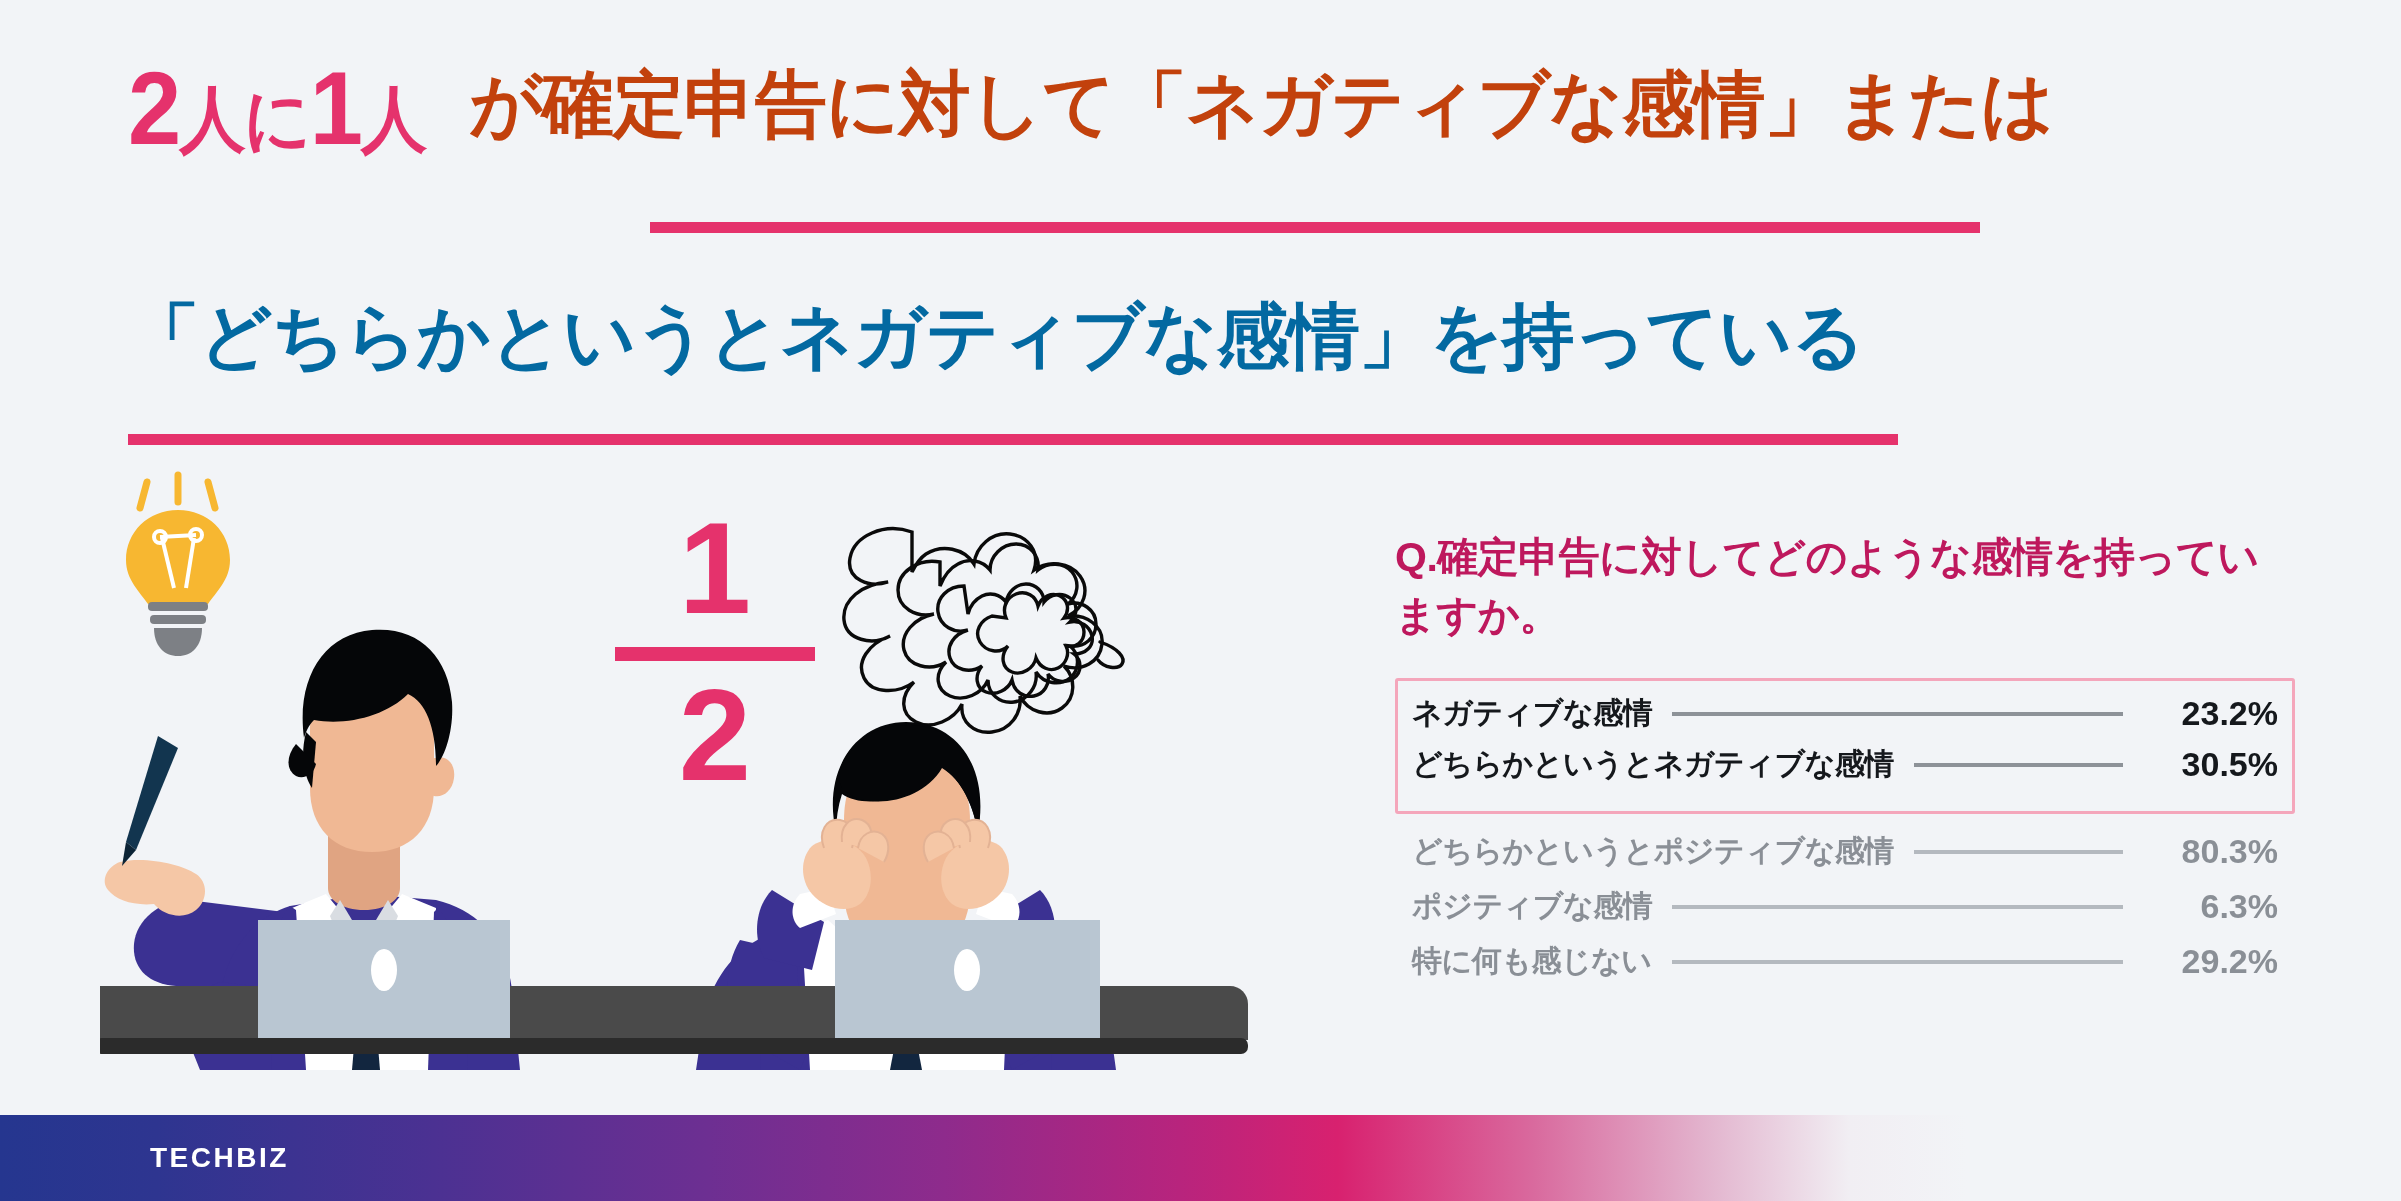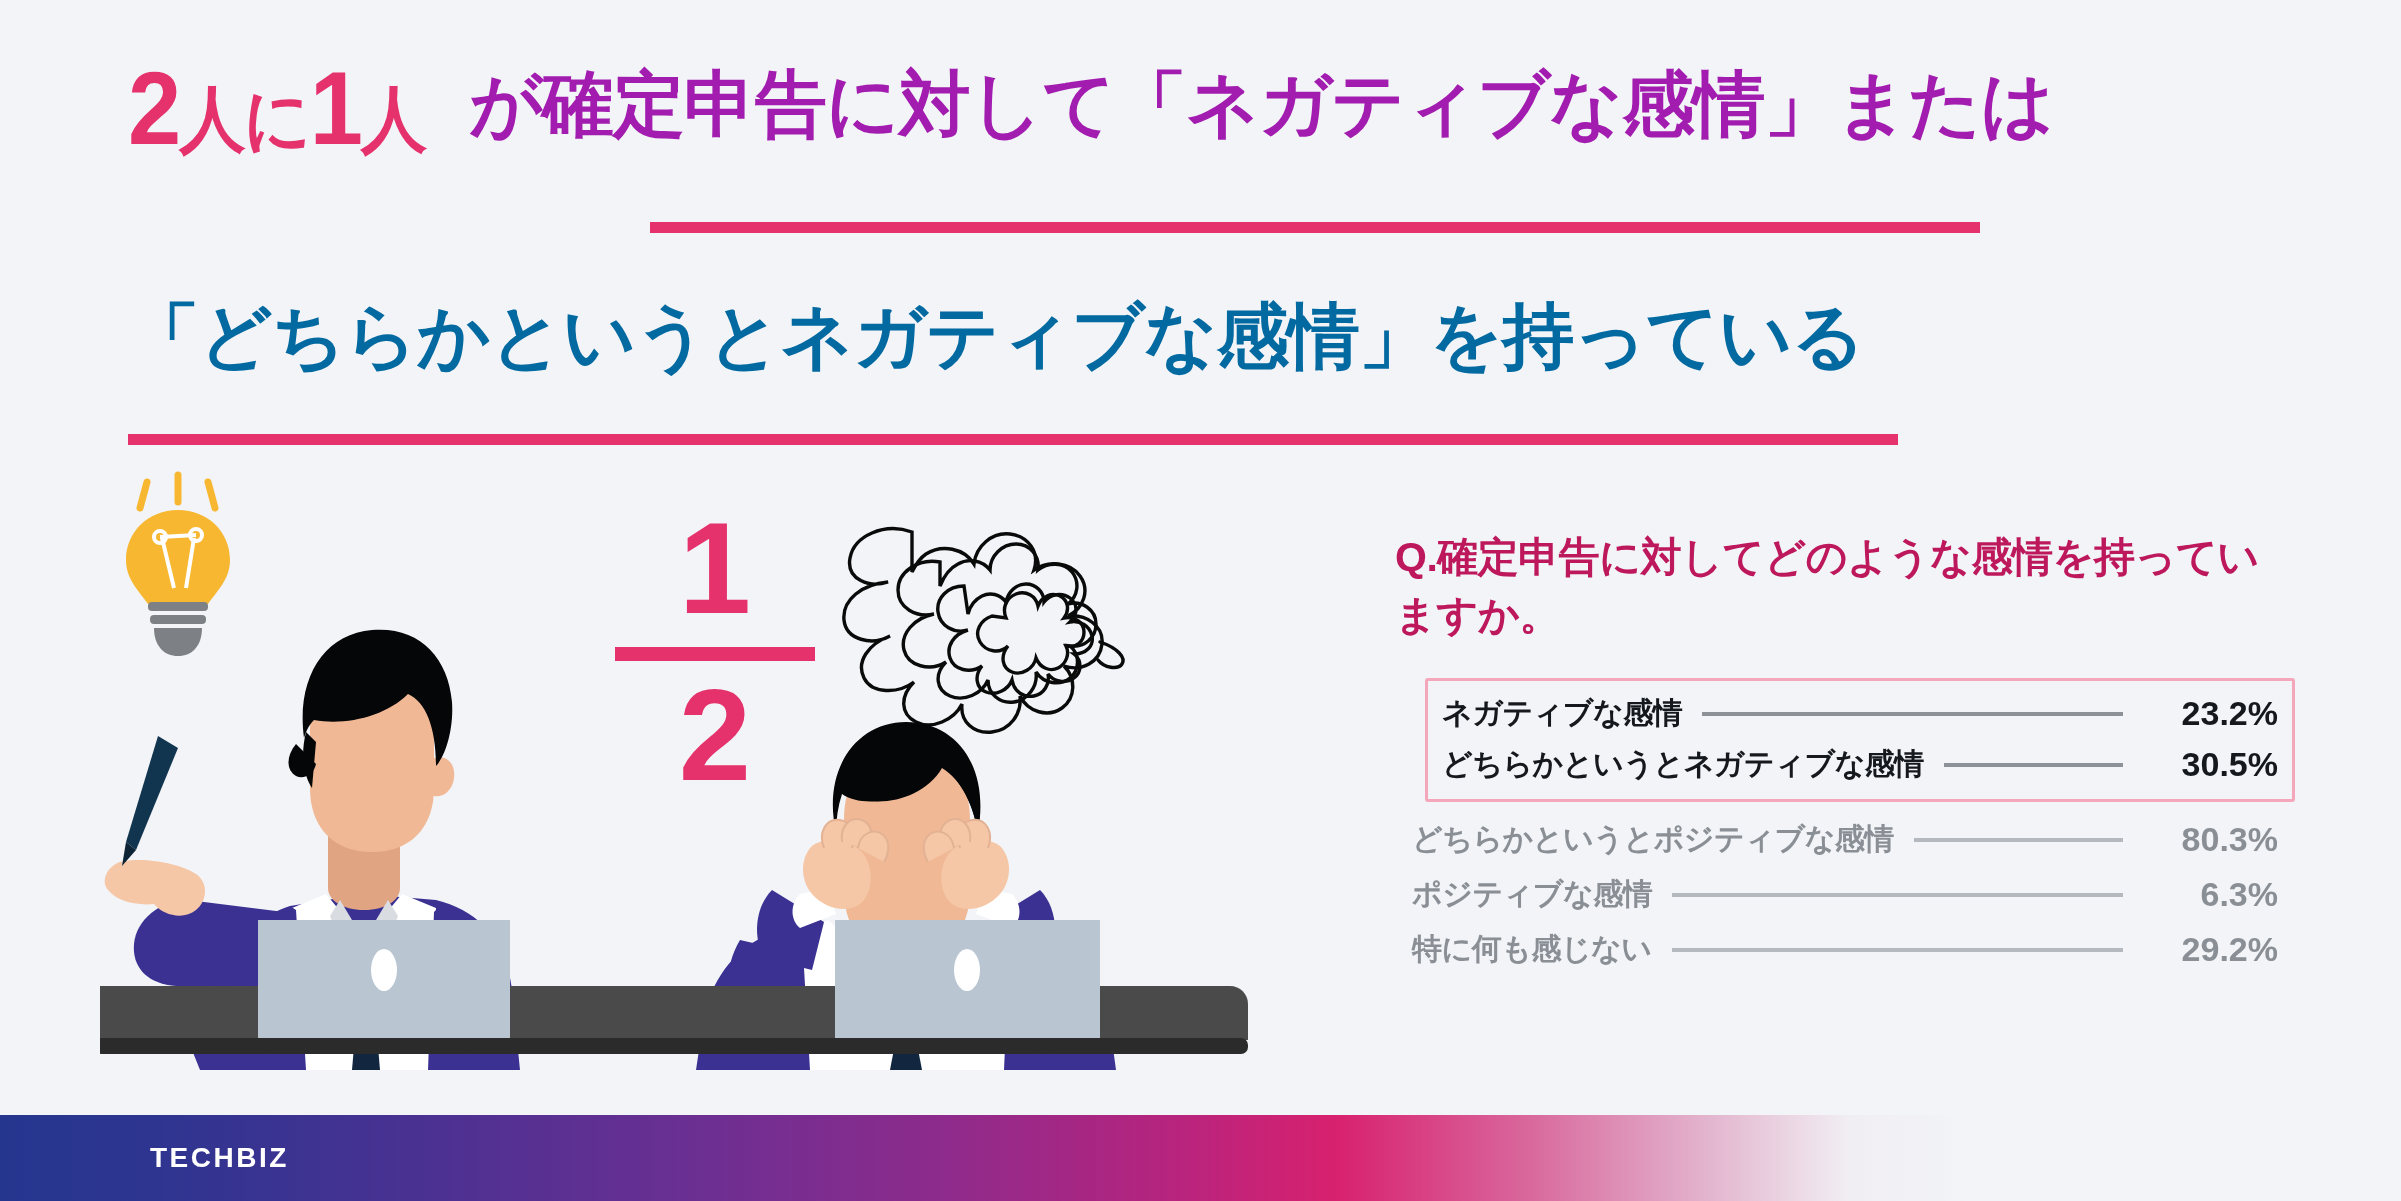--- a/index.html
+++ b/index.html
@@ -23,21 +23,21 @@
     color:#e5326c;
     font-size:104px;
     font-weight:900;
     letter-spacing:-2px;
     line-height:1;
     transform:scaleX(0.92);
     transform-origin:left bottom;
   }
   .hl-pink .sm { font-size:72px; }
   .hl-black {
-    color:#a21caf;
+    color:#c2410c;
     font-size:72px;
     font-weight:900;
     line-height:1;
     letter-spacing:-1px;
     margin-left:18px;
     position:relative;
     top:-4px;
   }
   .rule1 {
     position:absolute; left:650px; top:222px;
@@ -81,23 +81,22 @@
     font-weight:700;
     line-height:1.42;
     letter-spacing:-0.5px;
   }
 
   .results { margin-top:34px; }
 
   .hi-box {
     border:3px solid #f4a6bb;
     border-radius:3px;
-    padding:7px 14px 9px 14px;
+    padding:7px 14px 21px 14px;
     background:rgba(255,255,255,0.0);
-    margin-left:30px;
   }
 
   .row {
     display:flex; align-items:center;
     padding:5px 0;
   }
   .row .label {
     font-size:30px; font-weight:700; white-space:nowrap;
     letter-spacing:-0.5px;
   }

